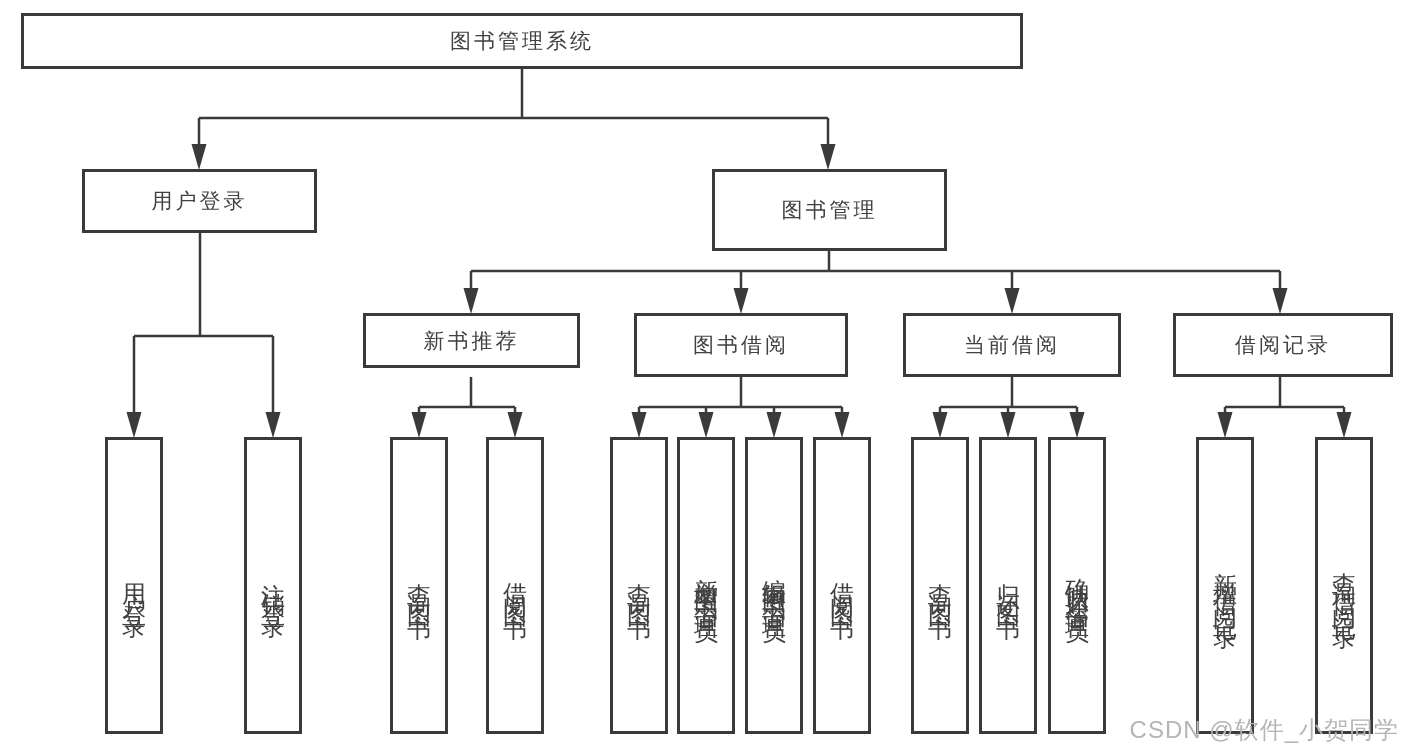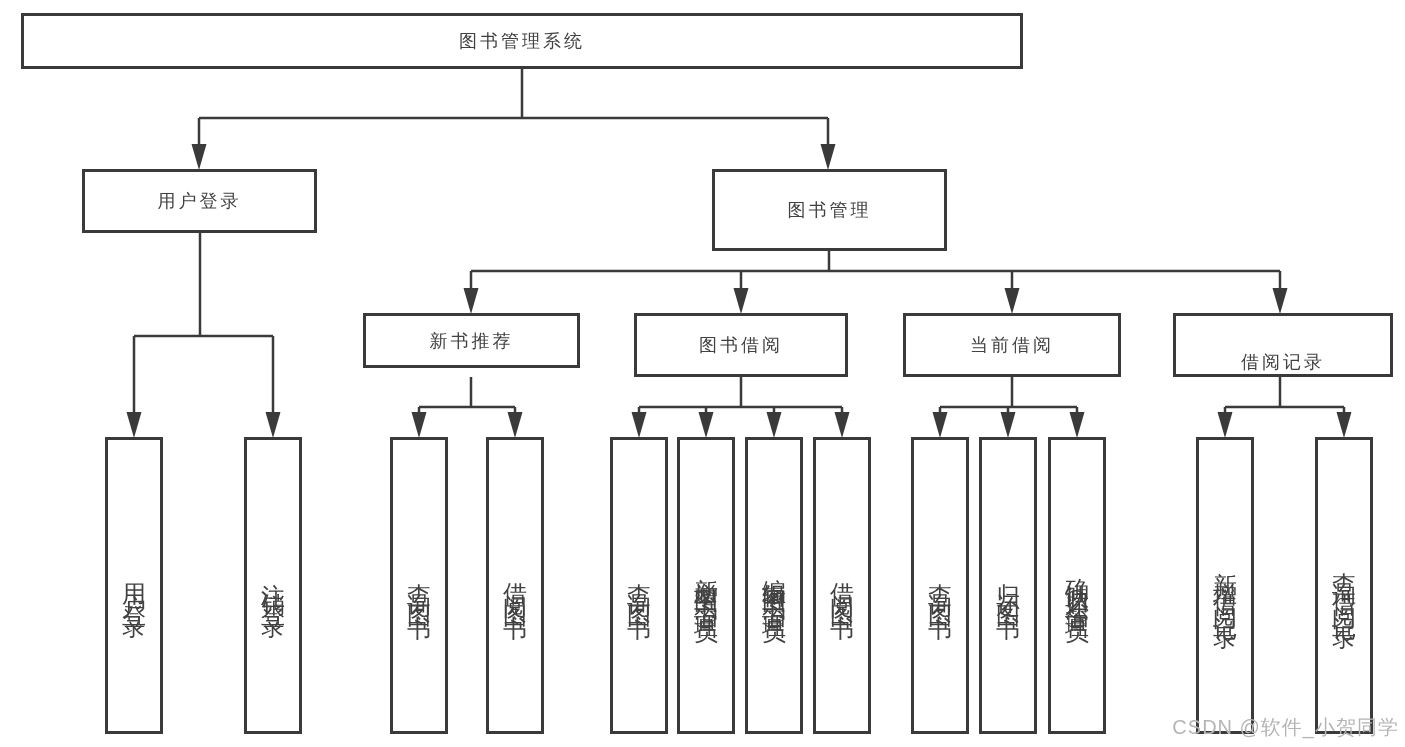--- a/index.html
+++ b/index.html
@@ -13,32 +13,32 @@
   svg.wires{position:absolute;left:0;top:0;z-index:1;}
   .node{
     position:absolute;
     background:#ffffff;
     border:3px solid #3a3a3a;
     box-sizing:border-box;
     display:flex;align-items:center;justify-content:center;
     color:#414141;
     z-index:2;
   }
-  .node.h span{font-size:18px;letter-spacing:3px;white-space:nowrap;}
+  .node.h span{font-size:21px;letter-spacing:3px;white-space:nowrap;}
   .node.v span{
     writing-mode:vertical-rl;
     text-orientation:mixed;
     font-size:24px;
     letter-spacing:11px;
     line-height:1;
   }
   .node.v.tight span{letter-spacing:6px;}
   .watermark{
     position:absolute;top:714px;right:6px;
-    font-size:20px;color:#b5b5b5;
+    font-size:24px;color:#b5b5b5;
     letter-spacing:1px;white-space:nowrap;
     z-index:3;
   }
 </style>
 </head>
 <body>
 
 <div class="canvas">
 
   <svg class="wires" width="1405" height="747" viewBox="0 0 1405 747">
@@ -85,21 +85,21 @@
 
   <div class="node h" style="left:363px;top:313px;width:217px;height:55px;">
     <span>新书推荐</span>
   </div>
   <div class="node h" style="left:903px;top:313px;width:218px;height:64px;">
     <span>当前借阅</span>
   </div>
   <div class="node h" style="left:634px;top:313px;width:214px;height:64px;">
     <span>图书借阅</span>
   </div>
-  <div class="node h" style="left:1173px;top:313px;width:220px;height:64px;align-items:flex-end;">
+  <div class="node h" style="left:1173px;top:313px;width:220px;height:64px;">
     <span>借阅记录</span>
   </div>
 
   <div class="node v" style="left:105px;top:437px;width:58px;height:297px;">
     <span>用户登录</span>
   </div>
   <div class="node v" style="left:244px;top:437px;width:58px;height:297px;">
     <span>注销登录</span>
   </div>
 

